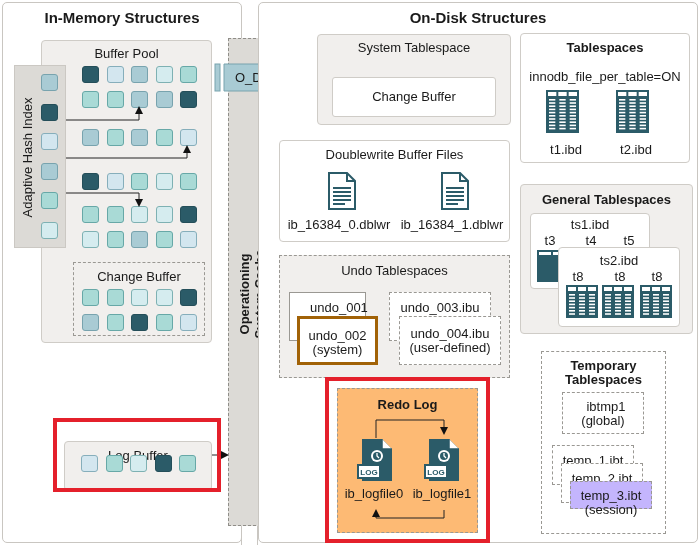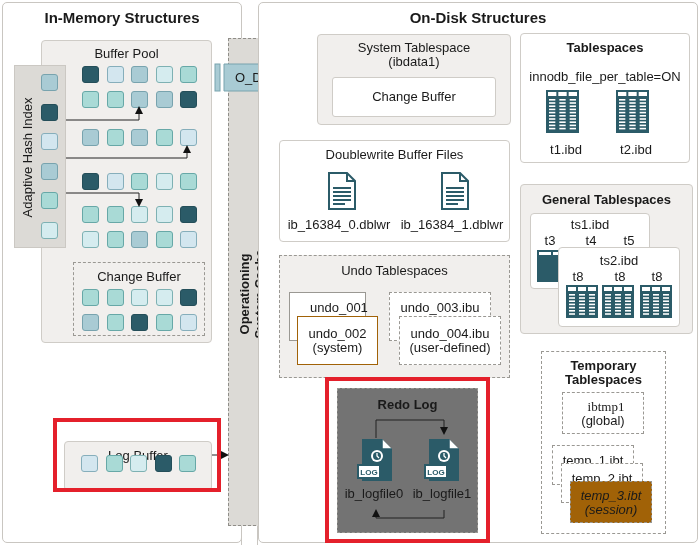--- a/index.html
+++ b/index.html
@@ -132,21 +132,20 @@
 </svg>
 <div class="abs" style="left:235px;top:70px;font-size:13px;">O_DIRECT</div>
 
 <div class="panel" style="left:258px;top:2px;width:440px;height:541px;">
   <div class="title" style="top:6px;font-size:15px;">On-Disk Structures</div>
 </div>
 
 <div class="abs grey" style="left:317px;top:34px;width:194px;height:91px;">
   <div class="title" style="top:6px;font-size:13px;font-weight:normal;line-height:14px;">
     <div>System Tablespace</div>
-    <div>(ibdata1)</div>
   </div>
   <div class="abs" style="left:14px;top:42px;width:164px;height:40px;background:#fff;border:1px solid #cfccc7;border-radius:3px;">
     <div class="lbl" style="left:0;right:0;top:12px;">Change Buffer</div>
   </div>
 </div>
 
 <div class="abs" style="left:520px;top:33px;width:170px;height:130px;border:1px solid #cfccc7;border-radius:4px;background:#fff;">
   <div class="title" style="top:7px;font-size:13px;line-height:14px;">
     <div>Tablespaces</div>
   </div>
@@ -181,60 +180,60 @@
   <div class="lbl" style="left:46px;width:30px;top:22px;">t8</div>
   <div class="lbl" style="left:83px;width:30px;top:22px;">t8</div>
 </div>
 
 <div class="abs dash" style="left:279px;top:255px;width:231px;height:123px;background:#f1efed;">
   <div class="lbl" style="left:0;right:0;top:8px;font-weight:normal;">Undo Tablespaces</div>
 </div>
 <div class="abs" style="left:289px;top:292px;width:77px;height:49px;background:#fff;border:1px solid #9a9893;">
   <div class="lbl" style="left:0;right:0;top:8px;padding-left:20px;">undo_001</div>
 </div>
-<div class="abs" style="left:297px;top:316px;width:81px;height:49px;background:#fff;border:1px solid #a16207;">
+<div class="abs" style="left:297px;top:316px;width:81px;height:49px;background:#fff;border:3px solid #a16207;">
   <div class="lbl" style="left:0;right:0;top:10px;">undo_002</div>
   <div class="lbl" style="left:0;right:0;top:24px;">(system)</div>
 </div>
 <div class="abs dash" style="left:389px;top:292px;width:102px;height:49px;background:#fff;">
   <div class="lbl" style="left:0;right:0;top:8px;">undo_003.ibu</div>
 </div>
 <div class="abs dash" style="left:399px;top:316px;width:102px;height:49px;background:#fff;">
   <div class="lbl" style="left:0;right:0;top:10px;">undo_004.ibu</div>
   <div class="lbl" style="left:0;right:0;top:24px;">(user-defined)</div>
 </div>
 
-<div class="abs dash" style="left:337px;top:388px;width:141px;height:145px;background:#737373;">
+<div class="abs dash" style="left:337px;top:388px;width:141px;height:145px;background:#fdba74;">
   <div class="lbl" style="left:0;right:0;top:9px;font-weight:bold;">Redo Log</div>
   <div class="lbl" style="left:-4px;width:80px;top:98px;">ib_logfile0</div>
   <div class="lbl" style="left:64px;width:80px;top:98px;">ib_logfile1</div>
 </div>
 <svg width="140" height="120" style="left:337px;top:400px;">
   <path d="M39,38 V20 H107 V33" stroke="#222" stroke-width="1" fill="none" marker-end="url(#ah)"></path>
   <path d="M107,110 V118 H39 V111" stroke="#222" stroke-width="1" fill="none" marker-end="url(#ah)"></path>
 </svg>
 <div class="red" style="left:325px;top:377px;width:165px;height:166px;"></div>
 
 <div class="abs dash" style="left:541px;top:351px;width:125px;height:183px;background:#fff;">
   <div class="lbl" style="left:0;right:0;top:7px;font-weight:bold;">
     <div>Temporary</div>
     <div>Tablespaces</div>
   </div>
 </div>
 <div class="abs dash" style="left:562px;top:392px;width:82px;height:42px;background:#fff;">
-  <div class="lbl" style="left:6px;right:0;top:7px;font-family:Liberation Serif, serif;">ibtmp1</div>
+  <div class="lbl" style="left:6px;right:0;top:7px;">ibtmp1</div>
   <div class="lbl" style="left:0;right:0;top:21px;">(global)</div>
 </div>
 <div class="abs dash" style="left:552px;top:445px;width:82px;height:40px;background:#fff;">
   <div class="lbl" style="left:0;right:0;top:8px;">temp_1.ibt</div>
 </div>
 <div class="abs dash" style="left:561px;top:463px;width:82px;height:40px;background:#fff;">
   <div class="lbl" style="left:0;right:0;top:8px;">temp_2.ibt</div>
 </div>
-<div class="abs dash" style="left:570px;top:481px;width:82px;height:42px;background:#a16207;font-style:italic;">
+<div class="abs dash" style="left:570px;top:481px;width:82px;height:28px;background:#c4b5fd;">
   <div class="lbl" style="left:0;right:0;top:7px;">temp_3.ibt</div>
   <div class="lbl" style="left:0;right:0;top:21px;">(session)</div>
 </div>
 
 <div id="icons">
     <svg width="33" height="43" style="left: 546px; top: 90px;">
       <rect x="0" y="0" width="33" height="43" fill="#2b5b68"></rect>
       <rect x="2" y="2" width="8.333333333333334" height="4" fill="#fff"></rect>
       <rect x="3" y="9" width="6.333333333333334" height="1.6" fill="#fff"></rect>
       <rect x="3" y="12.2" width="6.333333333333334" height="1.6" fill="#fff"></rect>

